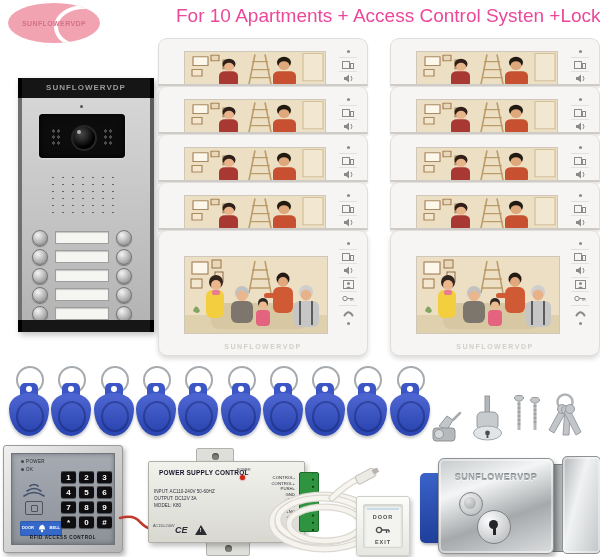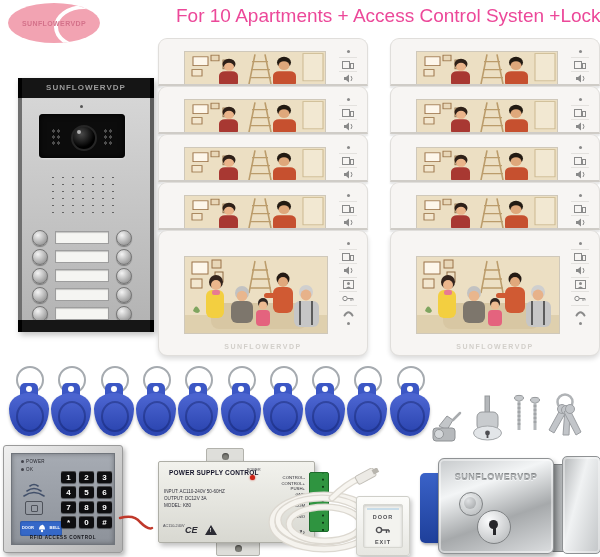--- a/index.html
+++ b/index.html
@@ -80,21 +80,21 @@
           display:flex;align-items:center;justify-content:space-around;box-shadow:inset 0 0 2px rgba(0,0,0,.4);}
   .kp-bell span{font-size:4px;color:#fff;line-height:4.5px;font-weight:bold;}
   .kp-keys{position:absolute;left:49px;top:17px;width:54px;display:grid;grid-template-columns:repeat(3,15px);
           grid-auto-rows:12px;gap:3px;}
   .kp-key{background:#0e0e10;border-radius:2px;color:#fff;font-size:8px;font-weight:bold;
           display:flex;align-items:center;justify-content:center;box-shadow:0 1px 1px rgba(0,0,0,.5), inset 0 1px 0 rgba(255,255,255,.25);}
   .kp-footer{position:absolute;left:0;bottom:4px;width:100%;text-align:center;font-size:4.6px;
           letter-spacing:.6px;color:#15161c;font-weight:bold;}
 
   
-  .psu{left:158px;top:448px;width:172px;height:109px;}
+  .psu{left:148px;top:448px;width:172px;height:109px;}
   .psu-tab{position:absolute;background:#dededa;border:1px solid #b2b2ac;border-radius:2px;}
   .psu-tab.top{left:48px;top:0;width:36px;height:15px;}
   .psu-tab.bottom{left:58px;top:92px;width:42px;height:14px;}
   .psu-hole{position:absolute;left:50%;top:50%;width:7px;height:7px;margin:-3.5px;border-radius:50%;background:#80807a;box-shadow:inset 0 1px 2px rgba(0,0,0,.5);}
   .psu-box{position:absolute;left:0;top:13px;width:155px;height:80px;border:1px solid #aeaea6;border-radius:2px;
           background:linear-gradient(180deg,#f2f2ed,#d8d8d1);box-shadow:2px 3px 5px rgba(0,0,0,.25);}
   .psu-title{position:absolute;left:10px;top:7px;font-size:6.5px;font-weight:bold;color:#14142a;letter-spacing:.2px;}
   .psu-ledlab{position:absolute;left:88px;top:6px;font-size:3.6px;color:#3a3a42;}
   .psu-led{position:absolute;left:91px;top:13px;width:5px;height:5px;border-radius:50%;background:#cc2417;box-shadow:0 0 2px #cc2417;}
   .psu-specs{position:absolute;left:5px;top:26px;font-size:4.6px;color:#30303a;line-height:7px;white-space:nowrap;}

